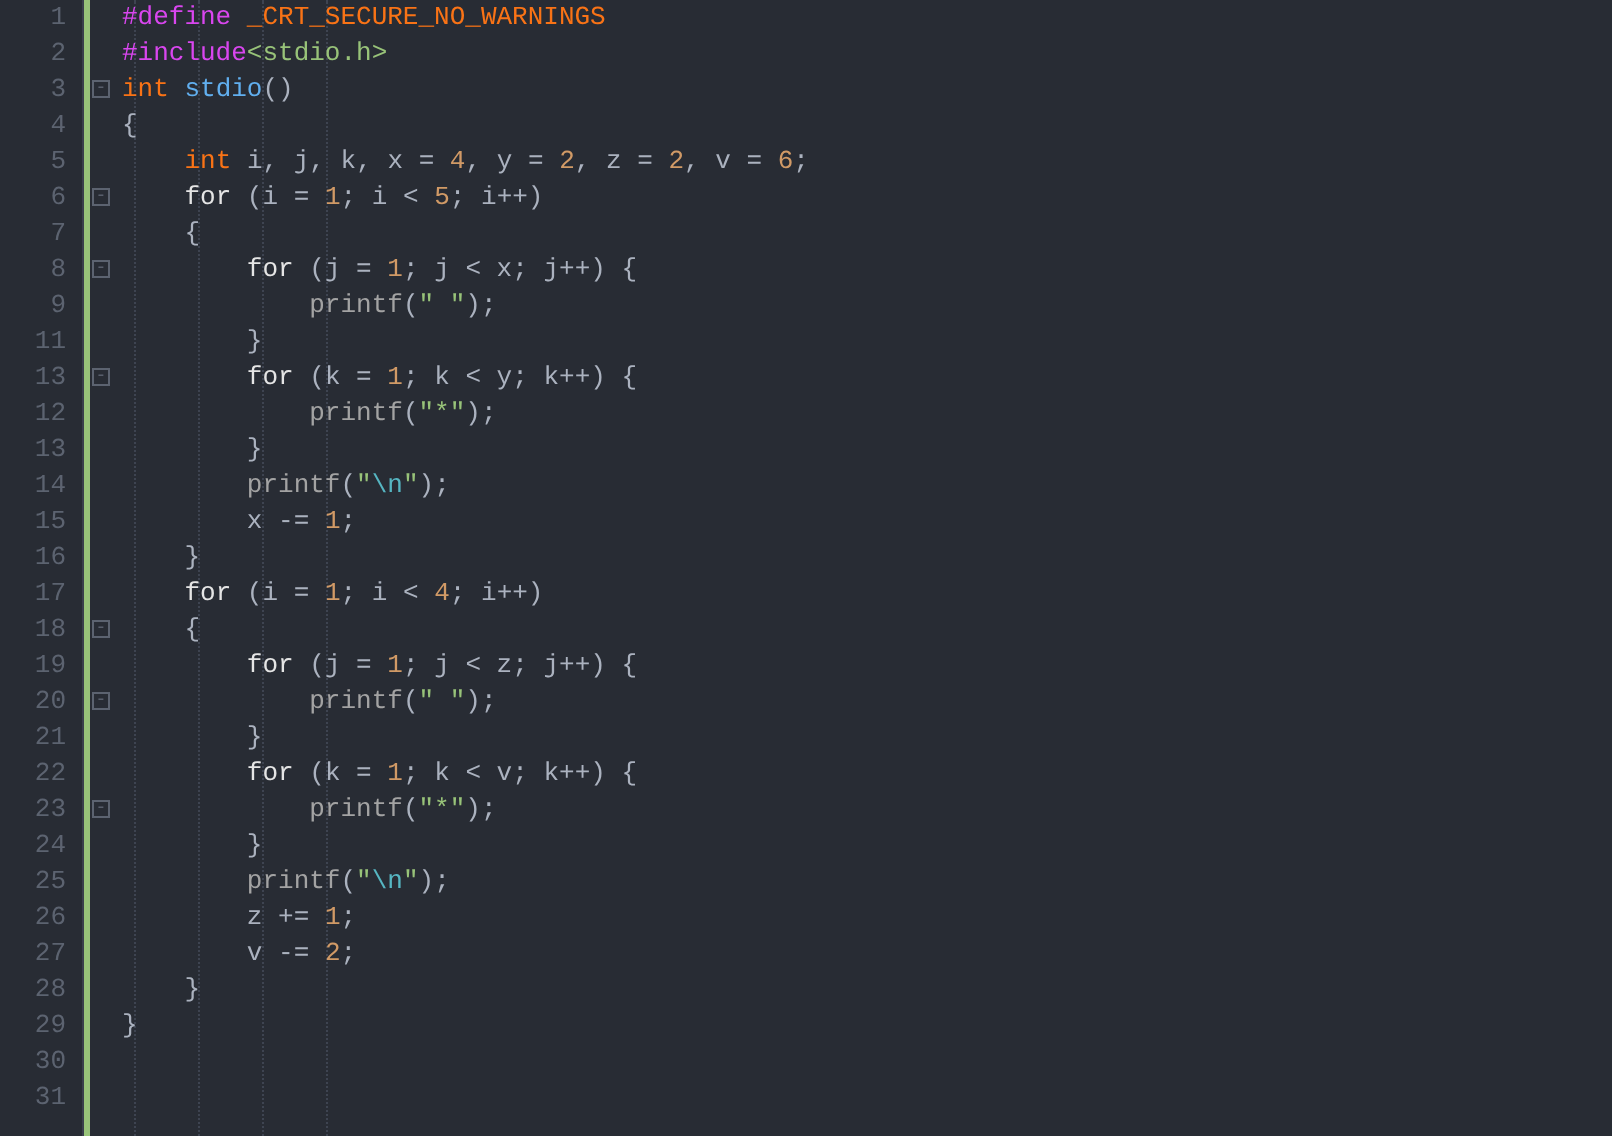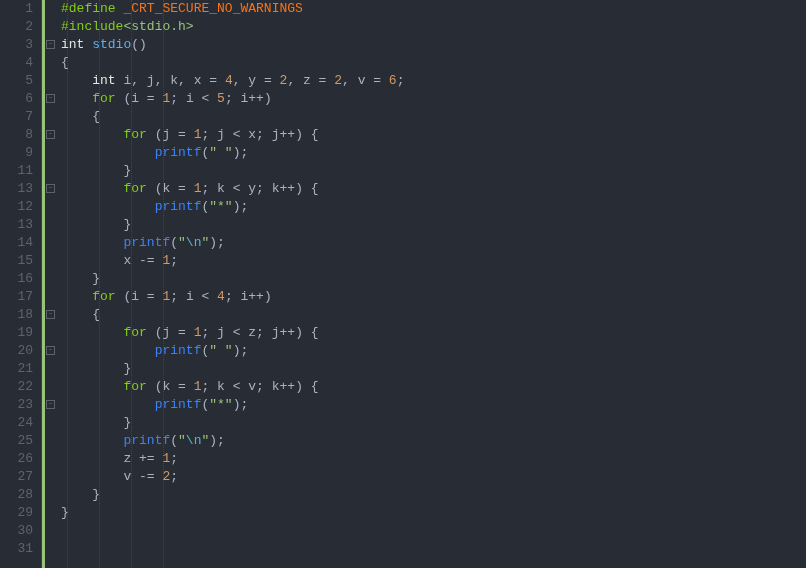--- a/index.html
+++ b/index.html
@@ -58,29 +58,29 @@
     line-height: 18px;
     white-space: pre;
     position: relative;
   }
   .guide {
     position: absolute;
     top: 0;
     bottom: 0;
     border-left: 1px dotted #3e4451;
   }
-  .kw { color: #84cc16; }
-  .type { color: #e5e5e5; }
+  .kw { color: #e5e5e5; }
+  .type { color: #f97316; }
   .func { color: #61afef; }
-  .funcc { color: #3b82f6; }
+  .funcc { color: #a3a3a3; }
   .num { color: #d19a66; }
   .str { color: #98c379; }
   .esc { color: #56b6c2; }
   .def { color: #abb2bf; }
-  .macro { color: #84cc16; }
+  .macro { color: #d946ef; }
   .op { color: #abb2bf; }
   .punc { color: #abb2bf; }
   .hdr { color: #98c379; }
   .sym { color: #f97316; }
 </style>
 </head>
 <body>
 
 <div class="gutter">
   <div class="ln">1</div>

